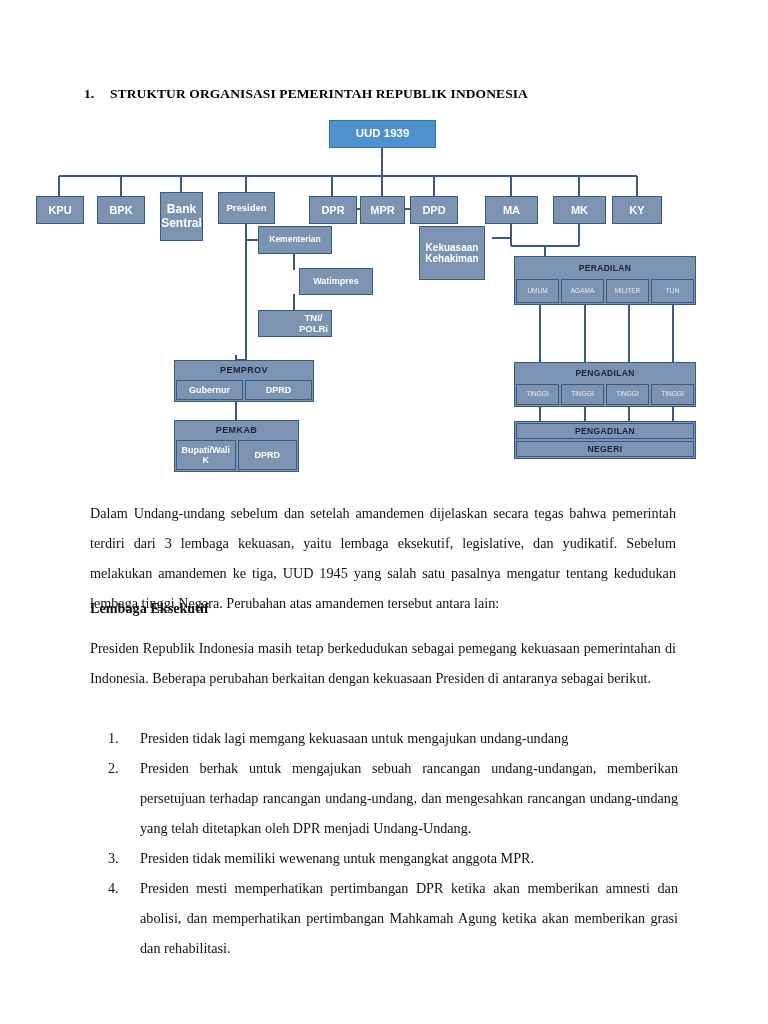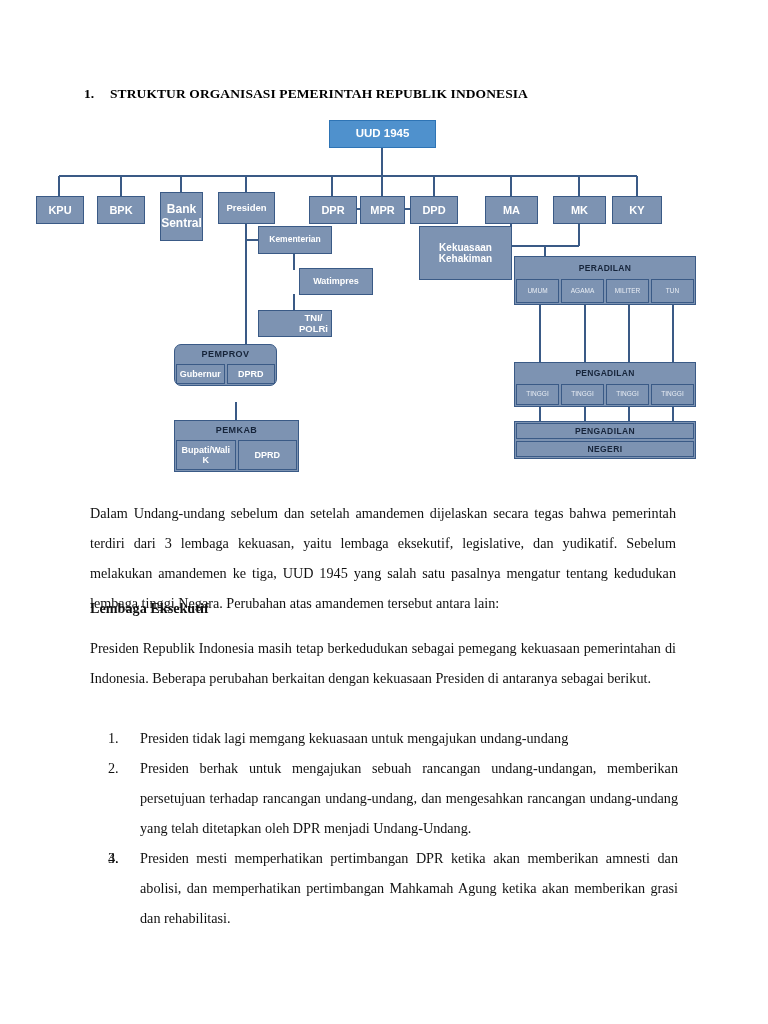--- a/index.html
+++ b/index.html
@@ -258,21 +258,21 @@
       <line x1="673" y1="305" x2="673" y2="362"></line>
 
       <line x1="540" y1="407" x2="540" y2="421"></line>
       <line x1="585" y1="407" x2="585" y2="421"></line>
       <line x1="629" y1="407" x2="629" y2="421"></line>
       <line x1="673" y1="407" x2="673" y2="421"></line>
     </g>
   </svg>
 
   <div class="node fill-bright" style="left:329px; top:120px; width:107px; height:28px; font-size:11.5px;">
-    <span>UUD 1945</span>
+    <span>UUD 1939</span>
   </div>
 
   <div class="node fill-steel" style="left:36px; top:196px; width:48px; height:28px; font-size:11px;">
     <span>KPU</span>
   </div>
   <div class="node fill-steel" style="left:97px; top:196px; width:48px; height:28px; font-size:11px;">
     <span>BPK</span>
   </div>
   <div class="node fill-steel" style="left:160px; top:192px; width:43px; height:49px; font-size:12px;">
     <span>Bank Sentral</span>
@@ -302,25 +302,25 @@
   <div class="node fill-steel" style="left:258px; top:226px; width:74px; height:28px; font-size:8.5px;">
     <span>Kementerian</span>
   </div>
   <div class="node fill-steel" style="left:258px; top:268px; width:74px; height:27px; font-size:9px;margin-left:41px;">
     <span>Watimpres</span>
   </div>
   <div class="node fill-steel" style="left:258px; top:310px; width:74px; height:27px; font-size:9.5px;padding-left:37px;">
     <span>TNI/ POLRi</span>
   </div>
 
-  <div class="node fill-steel" style="left:419px; top:226px; width:93px; height:54px; font-size:10px;">
+  <div class="node fill-steel" style="left:419px; top:226px; width:66px; height:54px; font-size:10px;">
     <span>Kekuasaan Kehakiman</span>
   </div>
 
-  <div class="split" style="left:174px; top:344px; width:103px; height:42px;border-radius:7px;">
+  <div class="split" style="left:174px; top:360px; width:140px; height:42px;">
     <div class="split-title" style="height:18px; font-size:9px;">PEMPROV</div>
     <div class="split-row">
       <div class="split-cell" style="font-size:9px;">Gubernur</div>
       <div class="split-cell" style="font-size:9px;">DPRD</div>
     </div>
   </div>
 
   <div class="split" style="left:174px; top:420px; width:125px; height:52px;">
     <div class="split-title" style="height:18px; font-size:9px;">PEMKAB</div>
     <div class="split-row">
@@ -366,18 +366,19 @@
   <div class="li">
     <span class="marker">1.</span>
     <span>Presiden tidak lagi memgang kekuasaan untuk mengajukan undang-undang</span>
   </div>
   <div class="li">
     <span class="marker">2.</span>
     <span>Presiden berhak untuk mengajukan sebuah rancangan undang-undangan, memberikan persetujuan terhadap rancangan undang-undang, dan mengesahkan rancangan undang-undang yang telah ditetapkan oleh DPR menjadi Undang-Undang.</span>
   </div>
   <div class="li">
     <span class="marker">3.</span>
+    <span>Presiden tidak memiliki wewenang untuk mengangkat anggota MPR.</span>
   </div>
   <div class="li">
     <span class="marker">4.</span>
     <span>Presiden mesti memperhatikan pertimbangan DPR ketika akan memberikan amnesti dan abolisi, dan memperhatikan pertimbangan Mahkamah Agung ketika akan memberikan grasi dan rehabilitasi.</span>
   </div>
 </div>
 
 </body></html>

